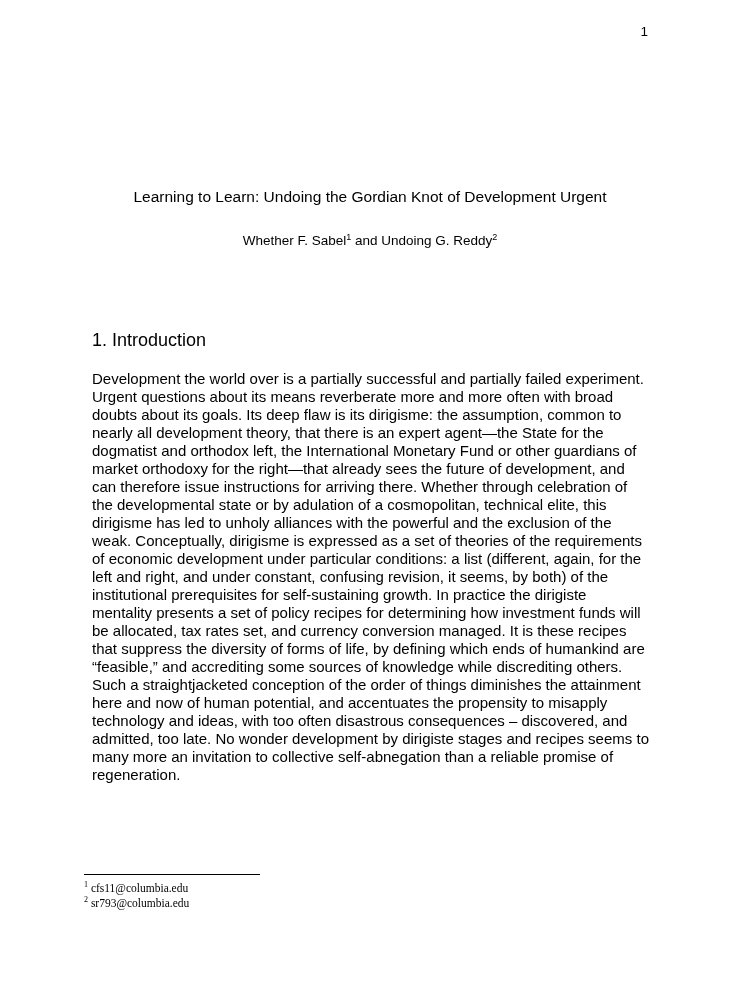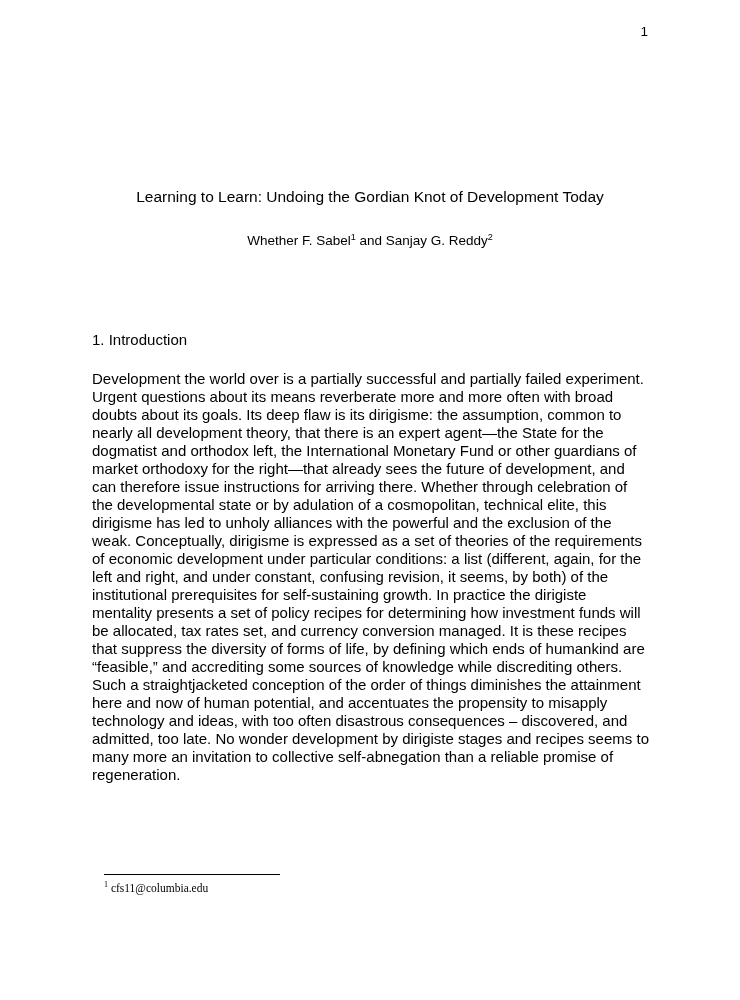--- a/index.html
+++ b/index.html
@@ -48,35 +48,35 @@
     font-size: 9px;
     line-height: 0;
   }
   .content {
     position: absolute;
     top: 331px;
     left: 92px;
     right: 90px;
   }
   .heading {
-    font-size: 15px;
+    font-size: 18px;
     font-weight: normal;
     line-height: 18px;
     margin-bottom: 21px;
   }
   .body-para {
     font-size: 15px;
     line-height: 18px;
     margin-bottom: 18px;
     text-align: left;
   }
   .footnotes {
     position: absolute;
     top: 874px;
-    left: 104px;
+    left: 84px;
     right: 92px;
     font-family: "Liberation Serif", serif;
     font-size: 11.5px;
   }
   .footnote-rule {
     width: 176px;
     height: 1px;
     background: #000000;
     margin-bottom: 6px;
   }
@@ -88,30 +88,34 @@
     line-height: 0;
   }
 </style>
 </head>
 <body>
 
 <div class="page">
 
   <div class="page-number">1</div>
 
-  <h1 class="title">Learning to Learn: Undoing the Gordian Knot of Development Today</h1>
+  <h1 class="title">Learning to Learn: Undoing the Gordian Knot of Development Urgent</h1>
 
-  <div class="authors"><span>Whether F. Sabel</span><sup>1</sup><span> and </span><span>Sanjay G. Reddy</span><sup>2</sup></div>
+  <div class="authors"><span>Whether F. Sabel</span><sup>1</sup><span> and </span><span>Undoing G. Reddy</span><sup>2</sup></div>
 
   <div class="content">
     <h2 class="heading">1. Introduction</h2>
     <p class="body-para">Development the world over is a partially successful and partially failed experiment.  Urgent questions about its means reverberate more and more often with broad doubts about its goals. Its deep flaw is its dirigisme: the assumption, common to nearly all development theory, that there is an expert agent—the State for the dogmatist and orthodox left, the International Monetary Fund or other guardians of market orthodoxy for the right—that already sees the future of development, and can therefore issue instructions for arriving there.   Whether through celebration of the developmental state or by adulation of a cosmopolitan, technical elite, this dirigisme has led to unholy alliances with the powerful and the exclusion of the weak.  Conceptually, dirigisme is expressed as a set of theories of the requirements of economic development under particular conditions: a list (different, again, for the left and right, and under constant, confusing revision, it seems, by both) of the institutional prerequisites for self-sustaining growth.  In practice the dirigiste mentality presents a set of policy recipes for determining how investment funds will be allocated, tax rates set, and currency conversion managed. It is these recipes that suppress the diversity of forms of life, by defining which ends of humankind are “feasible,” and accrediting some sources of knowledge while discrediting others.  Such a straightjacketed conception of the order of things diminishes the attainment here and now of human potential, and accentuates the propensity to misapply technology and ideas, with too often disastrous consequences – discovered, and admitted, too late.  No wonder development by dirigiste stages and recipes seems to many more an invitation to collective self-abnegation than a reliable promise of regeneration.</p>
   </div>
 
   <div class="footnotes">
     <div class="footnote-rule"></div>
     <div class="footnote">
       <sup>1</sup>
       <span>cfs11@columbia.edu</span>
     </div>
+    <div class="footnote">
+      <sup>2</sup>
+      <span>sr793@columbia.edu</span>
+    </div>
   </div>
 
 </div>
 
 </body></html>

